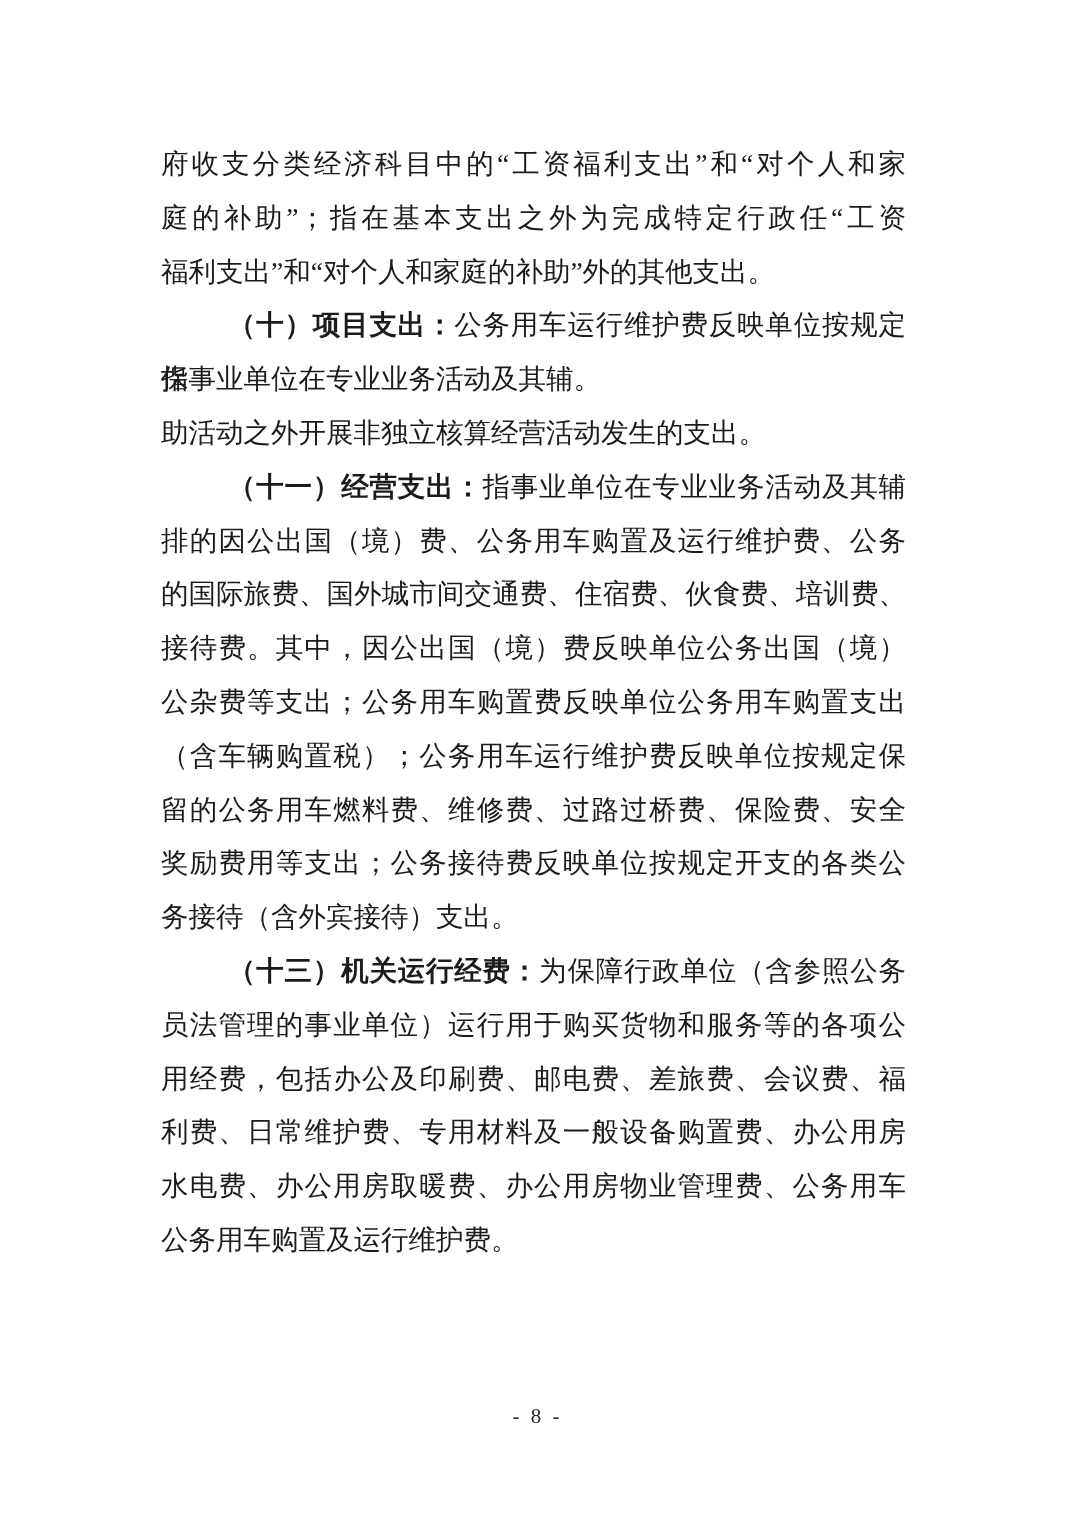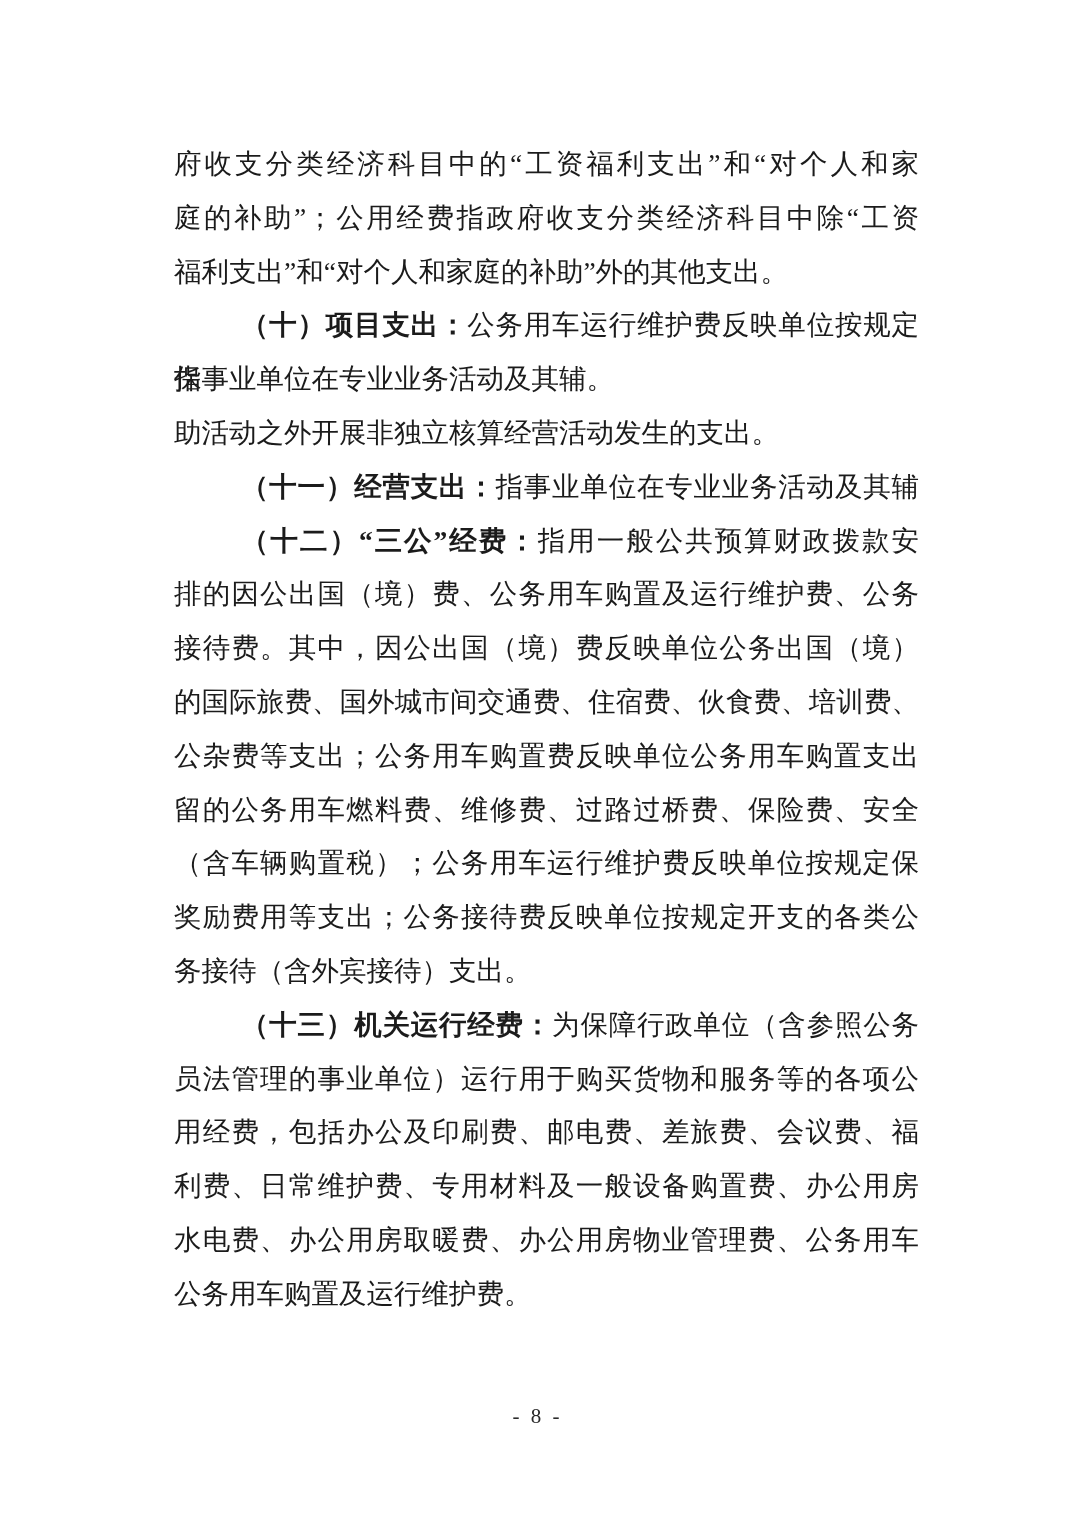--- a/index.html
+++ b/index.html
@@ -15,21 +15,21 @@
     color: #1b1b1b;
     overflow: hidden;
   }
   .page {
     position: absolute;
     inset: 0;
     background: #ffffff;
   }
   .content {
     position: absolute;
-    left: 174px;
+    left: 161px;
     top: 137px;
     width: 745px;
   }
   .para {
     margin: 0;
     padding: 0;
   }
   .line {
     height: 53.8px;
     line-height: 53.8px;
@@ -61,42 +61,41 @@
 </style>
 </head>
 <body>
 
 <div class="page">
 
   <div class="content">
 
     <div class="para">
       <div class="line"><span>府收支分类经济科目中的“工资福利支出”和“对个人和家</span></div>
-      <div class="line"><span>庭的补助”；公用经费指政府收支分类经济科目中除“工资</span></div>
+      <div class="line"><span>庭的补助”；指在基本支出之外为完成特定行政任“工资</span></div>
       <div class="line par-end"><span>福利支出”和“对个人和家庭的补助”外的其他支出。</span></div>
     </div>
 
     <div class="para">
       <div class="line first-line"><span class="lead">（十）项目支出：</span><span>公务用车运行维护费反映单位按规定保</span></div>
       <div class="line par-end"><span>指事业单位在专业业务活动及其辅。</span></div>
     </div>
 
     <div class="para">
       <div class="line par-end"><span>助活动之外开展非独立核算经营活动发生的支出。</span></div>
       <div class="line first-line"><span class="lead">（十一）经营支出：</span><span>指事业单位在专业业务活动及其辅</span></div>
     </div>
 
     <div class="para">
-      <div class="line first-line"><span class="lead">（十二）“三公”经费：</span><span>指用一般公共预算财政拨款安</span></div>
       <div class="line"><span>排的因公出国（境）费、公务用车购置及运行维护费、公务</span></div>
+      <div class="line"><span>的国际旅费、国外城市间交通费、住宿费、伙食费、培训费、</span></div>
       <div class="line"><span>接待费。其中，因公出国（境）费反映单位公务出国（境）</span></div>
-      <div class="line"><span>的国际旅费、国外城市间交通费、住宿费、伙食费、培训费、</span></div>
       <div class="line"><span>公杂费等支出；公务用车购置费反映单位公务用车购置支出</span></div>
+      <div class="line"><span>（含车辆购置税）；公务用车运行维护费反映单位按规定保</span></div>
       <div class="line"><span>留的公务用车燃料费、维修费、过路过桥费、保险费、安全</span></div>
-      <div class="line"><span>（含车辆购置税）；公务用车运行维护费反映单位按规定保</span></div>
       <div class="line"><span>奖励费用等支出；公务接待费反映单位按规定开支的各类公</span></div>
       <div class="line par-end"><span>务接待（含外宾接待）支出。</span></div>
     </div>
 
     <div class="para">
       <div class="line first-line"><span class="lead">（十三）机关运行经费：</span><span>为保障行政单位（含参照公务</span></div>
       <div class="line"><span>员法管理的事业单位）运行用于购买货物和服务等的各项公</span></div>
       <div class="line"><span>用经费，包括办公及印刷费、邮电费、差旅费、会议费、福</span></div>
       <div class="line"><span>利费、日常维护费、专用材料及一般设备购置费、办公用房</span></div>
       <div class="line"><span>水电费、办公用房取暖费、办公用房物业管理费、公务用车</span></div>

